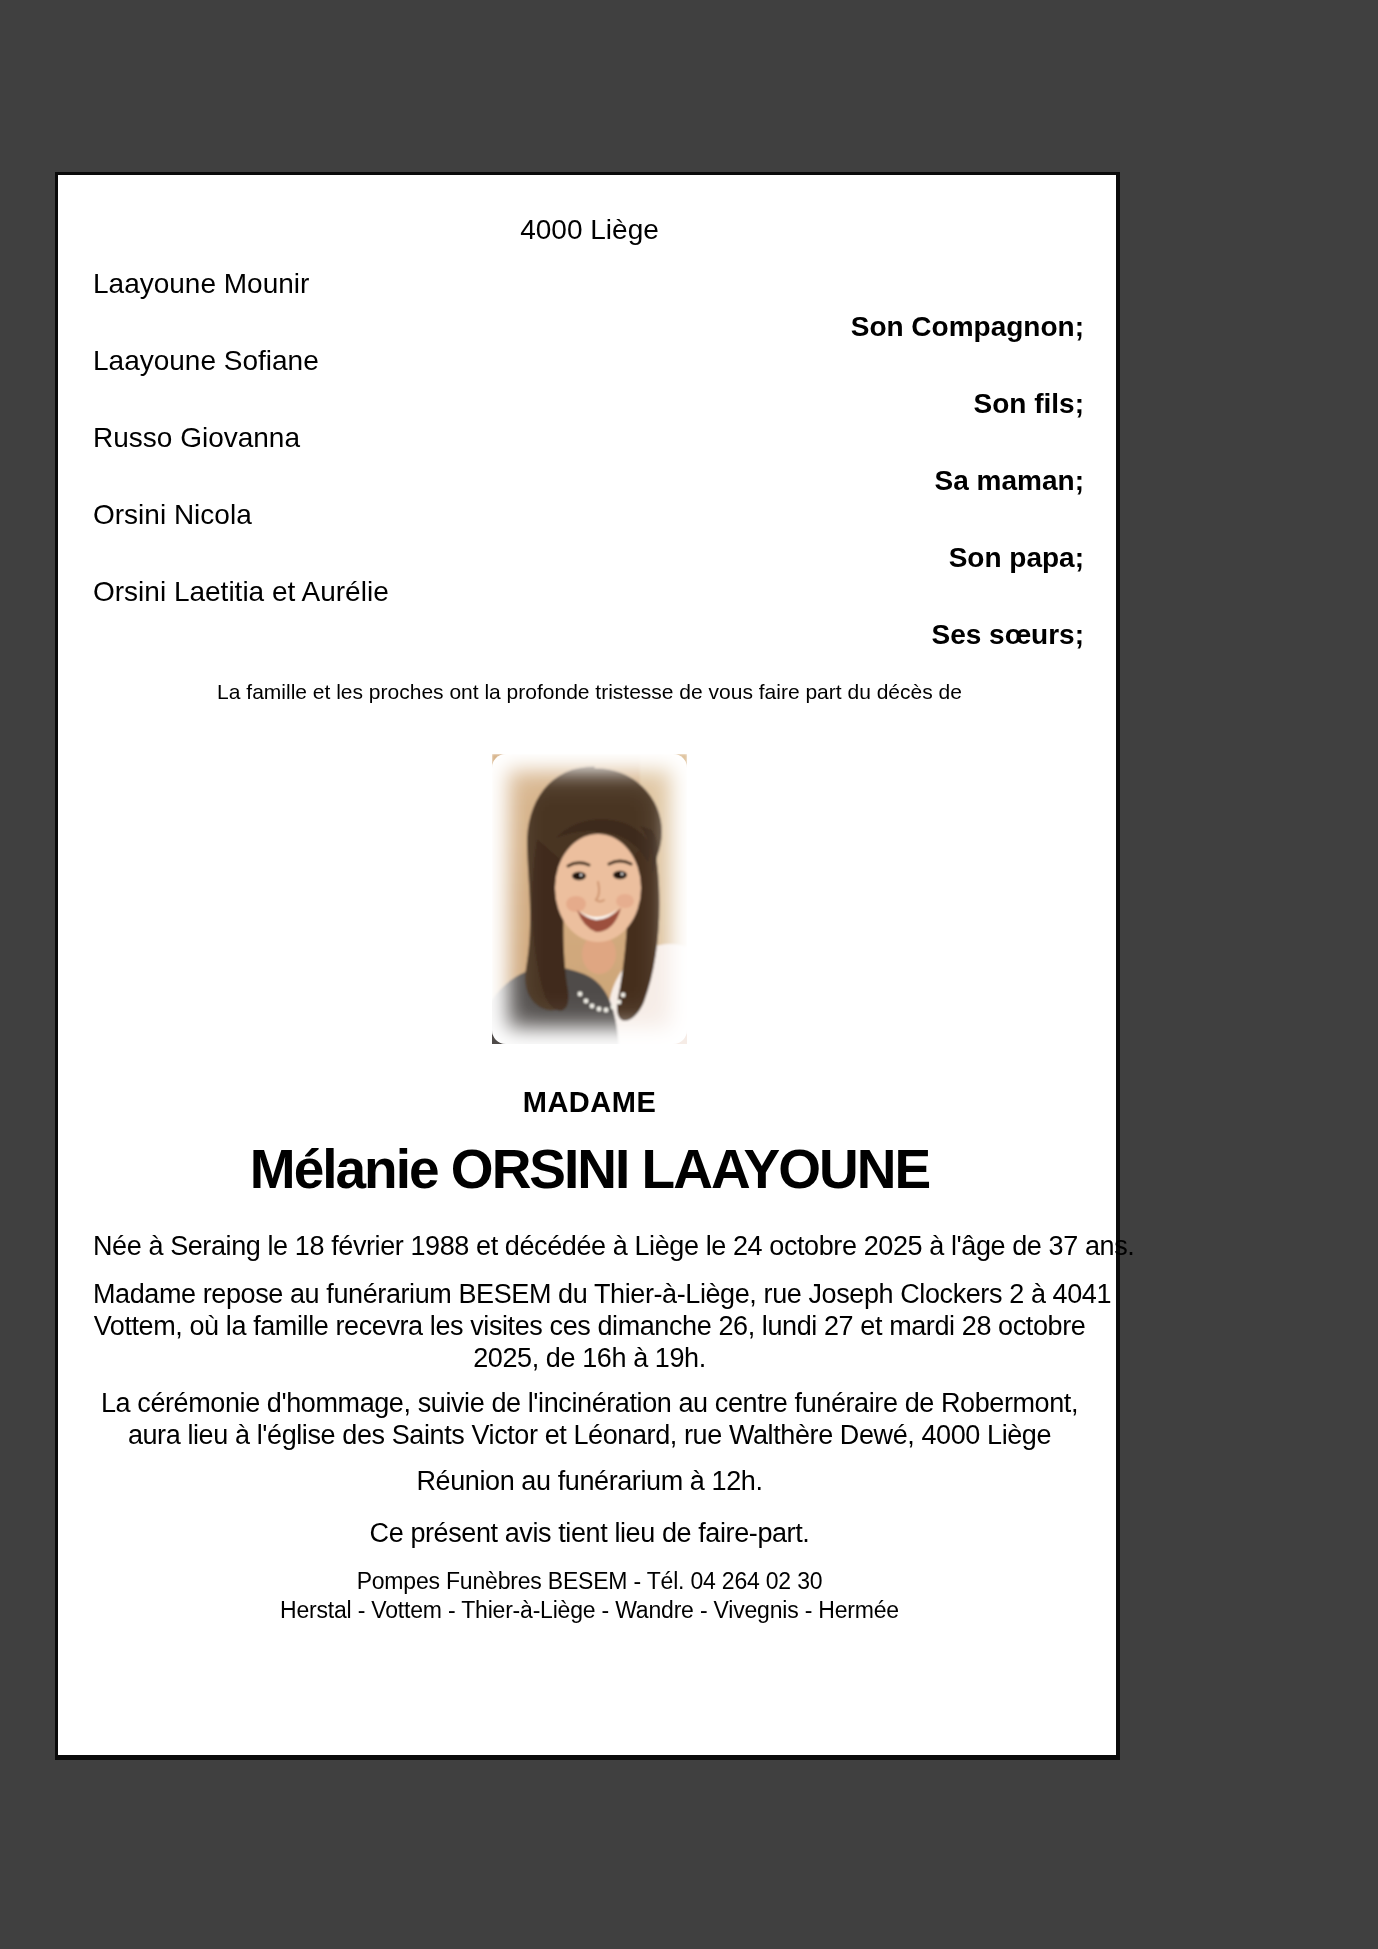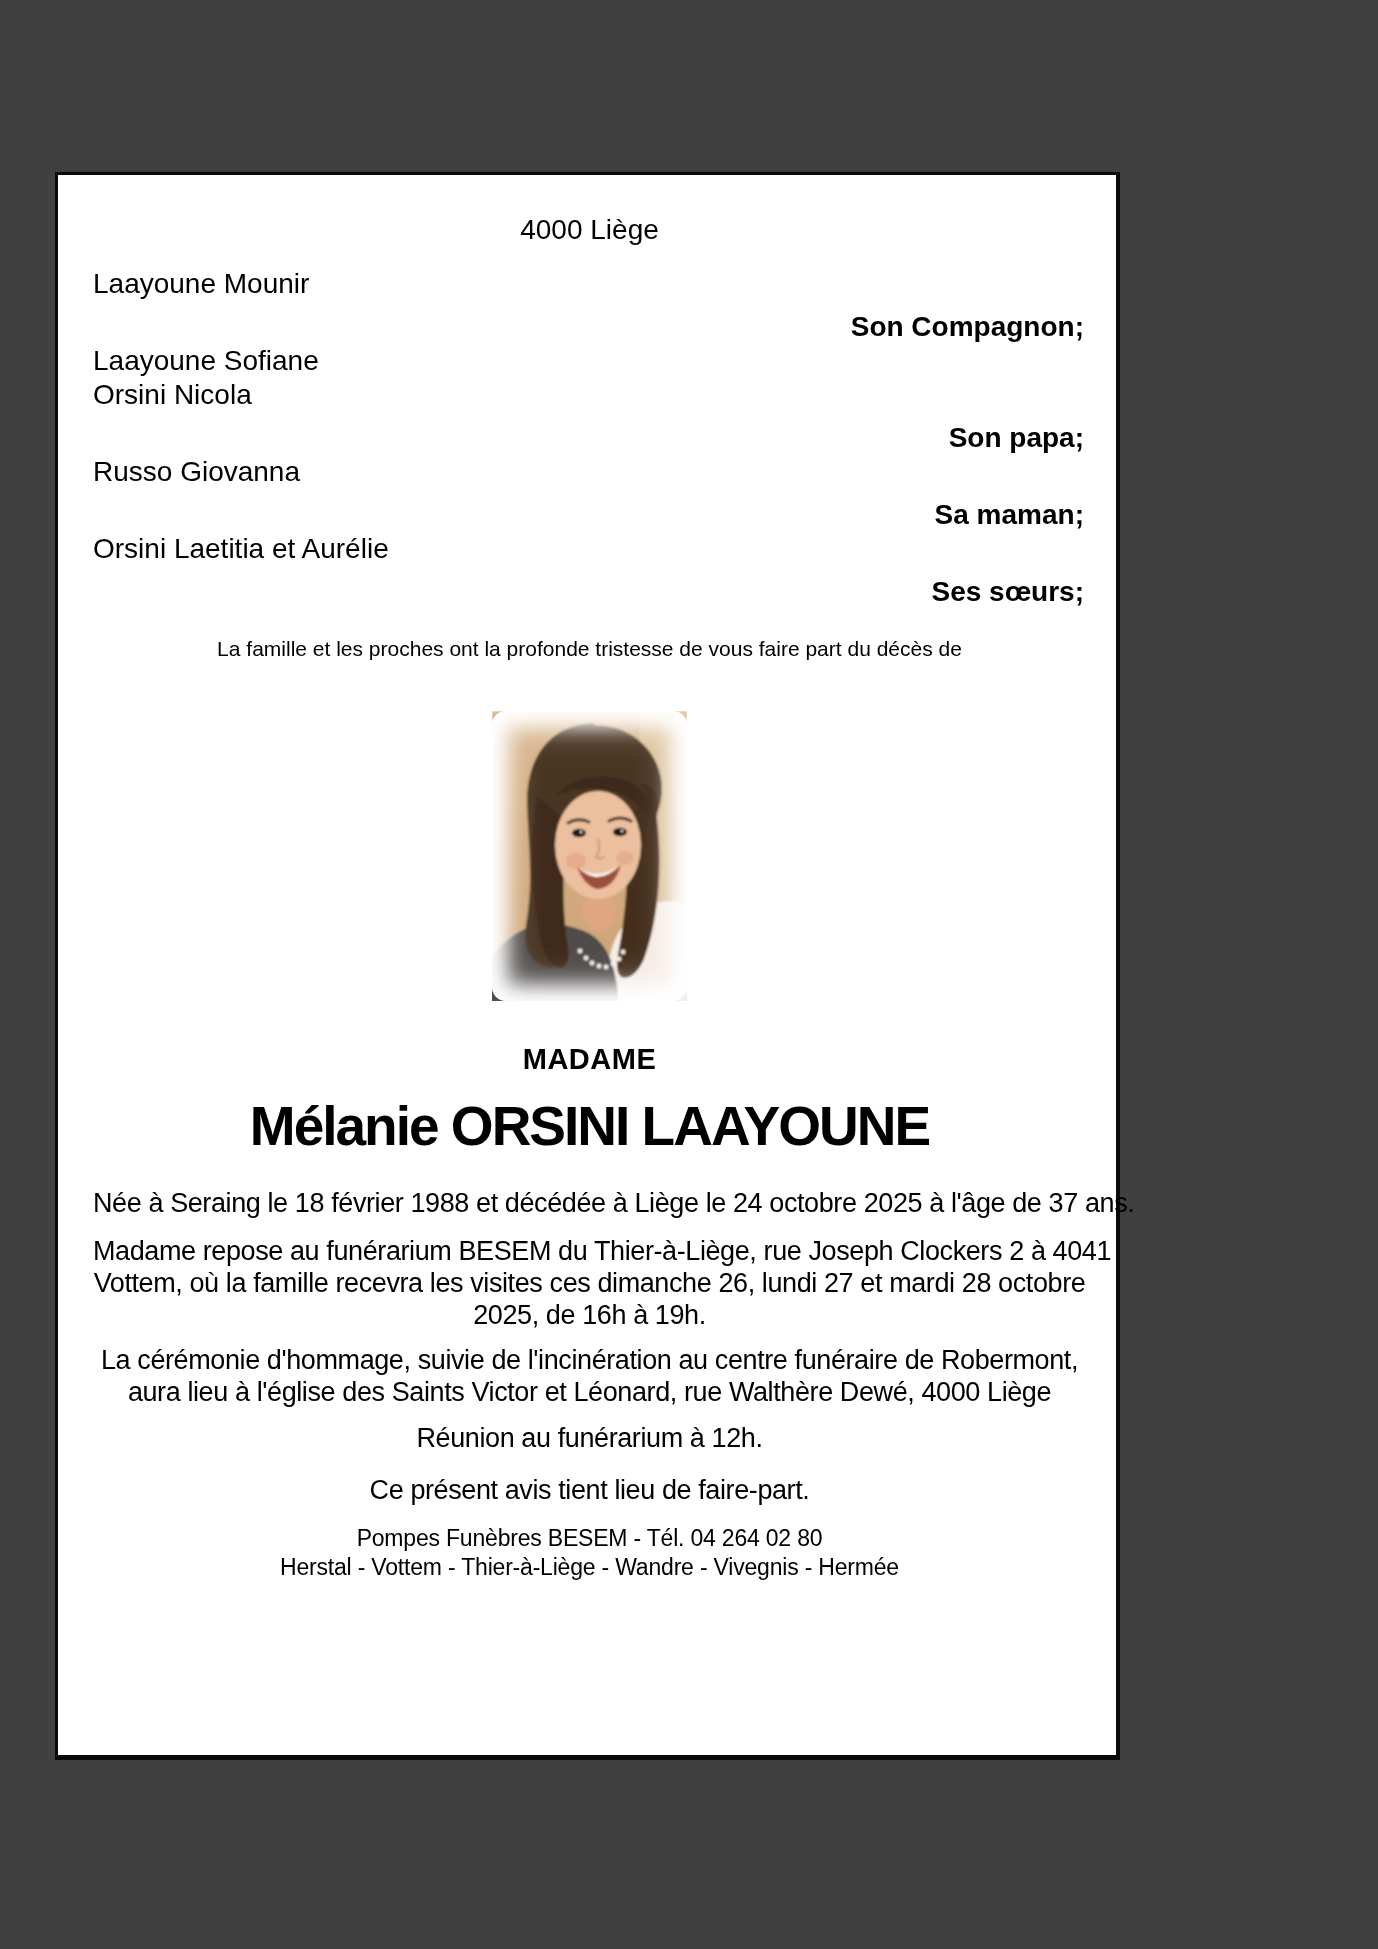--- a/index.html
+++ b/index.html
@@ -56,28 +56,29 @@
   <div class="sheet">
 
     <div class="city-line">4000 Liège</div>
 
     <div class="relative-group first">
       <div class="rel-name">Laayoune Mounir</div>
       <div class="rel-relation">Son Compagnon;</div>
     </div>
     <div class="relative-group">
       <div class="rel-name">Laayoune Sofiane</div>
+      <div class="rel-relation">Son fils;</div>
+    </div>
+    <div class="relative-group">
+      <div class="rel-name">Russo Giovanna</div>
+      <div class="rel-relation">Sa maman;</div>
     </div>
     <div class="relative-group">
       <div class="rel-name">Orsini Nicola</div>
       <div class="rel-relation">Son papa;</div>
-    </div>
-    <div class="relative-group">
-      <div class="rel-name">Russo Giovanna</div>
-      <div class="rel-relation">Sa maman;</div>
     </div>
     <div class="relative-group">
       <div class="rel-name">Orsini Laetitia et Aurélie</div>
       <div class="rel-relation">Ses sœurs;</div>
     </div>
 
     <div class="intro">La famille et les proches ont la profonde tristesse de vous faire part du décès de</div>
 
     <div class="photo-wrap" role="img" aria-label="Portrait photo d'une jeune femme souriante aux cheveux bruns">
       <div class="photo">
@@ -147,18 +148,18 @@
 
     <div class="para ceremony">
       <div class="line">La cérémonie d'hommage, suivie de l'incinération au centre funéraire de Robermont,</div>
       <div class="line">aura lieu à l'église des Saints Victor et Léonard, rue Walthère Dewé, 4000 Liège</div>
     </div>
 
     <div class="para reunion">Réunion au funérarium à 12h.</div>
     <div class="para notice">Ce présent avis tient lieu de faire-part.</div>
 
     <div class="footer">
-      <div class="line">Pompes Funèbres BESEM - Tél. 04 264 02 80</div>
+      <div class="line">Pompes Funèbres BESEM - Tél. 04 264 02 30</div>
       <div class="line">Herstal - Vottem - Thier-à-Liège - Wandre - Vivegnis - Hermée</div>
     </div>
 
   </div>
 </div>
 
 </body></html>

